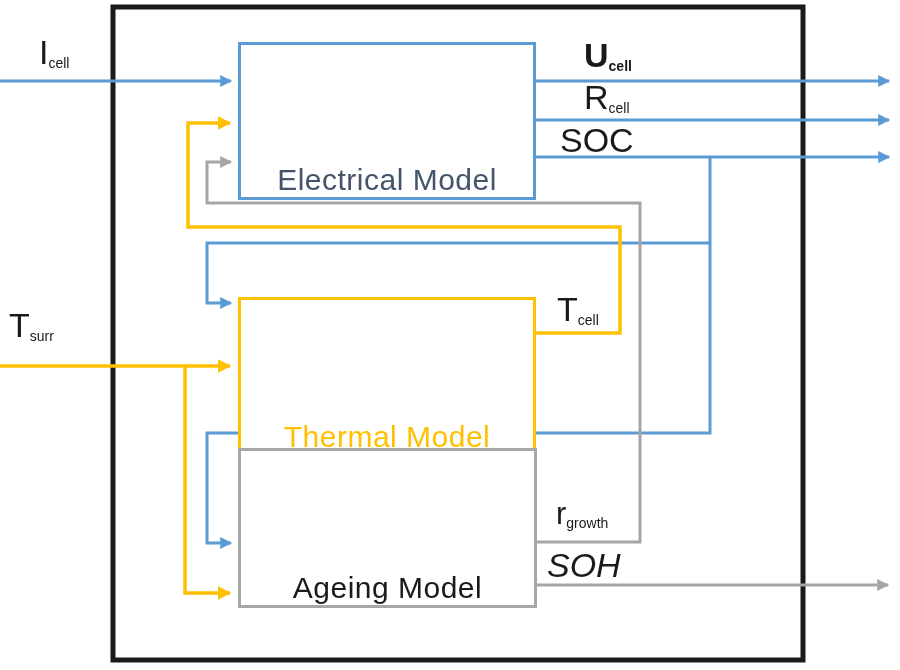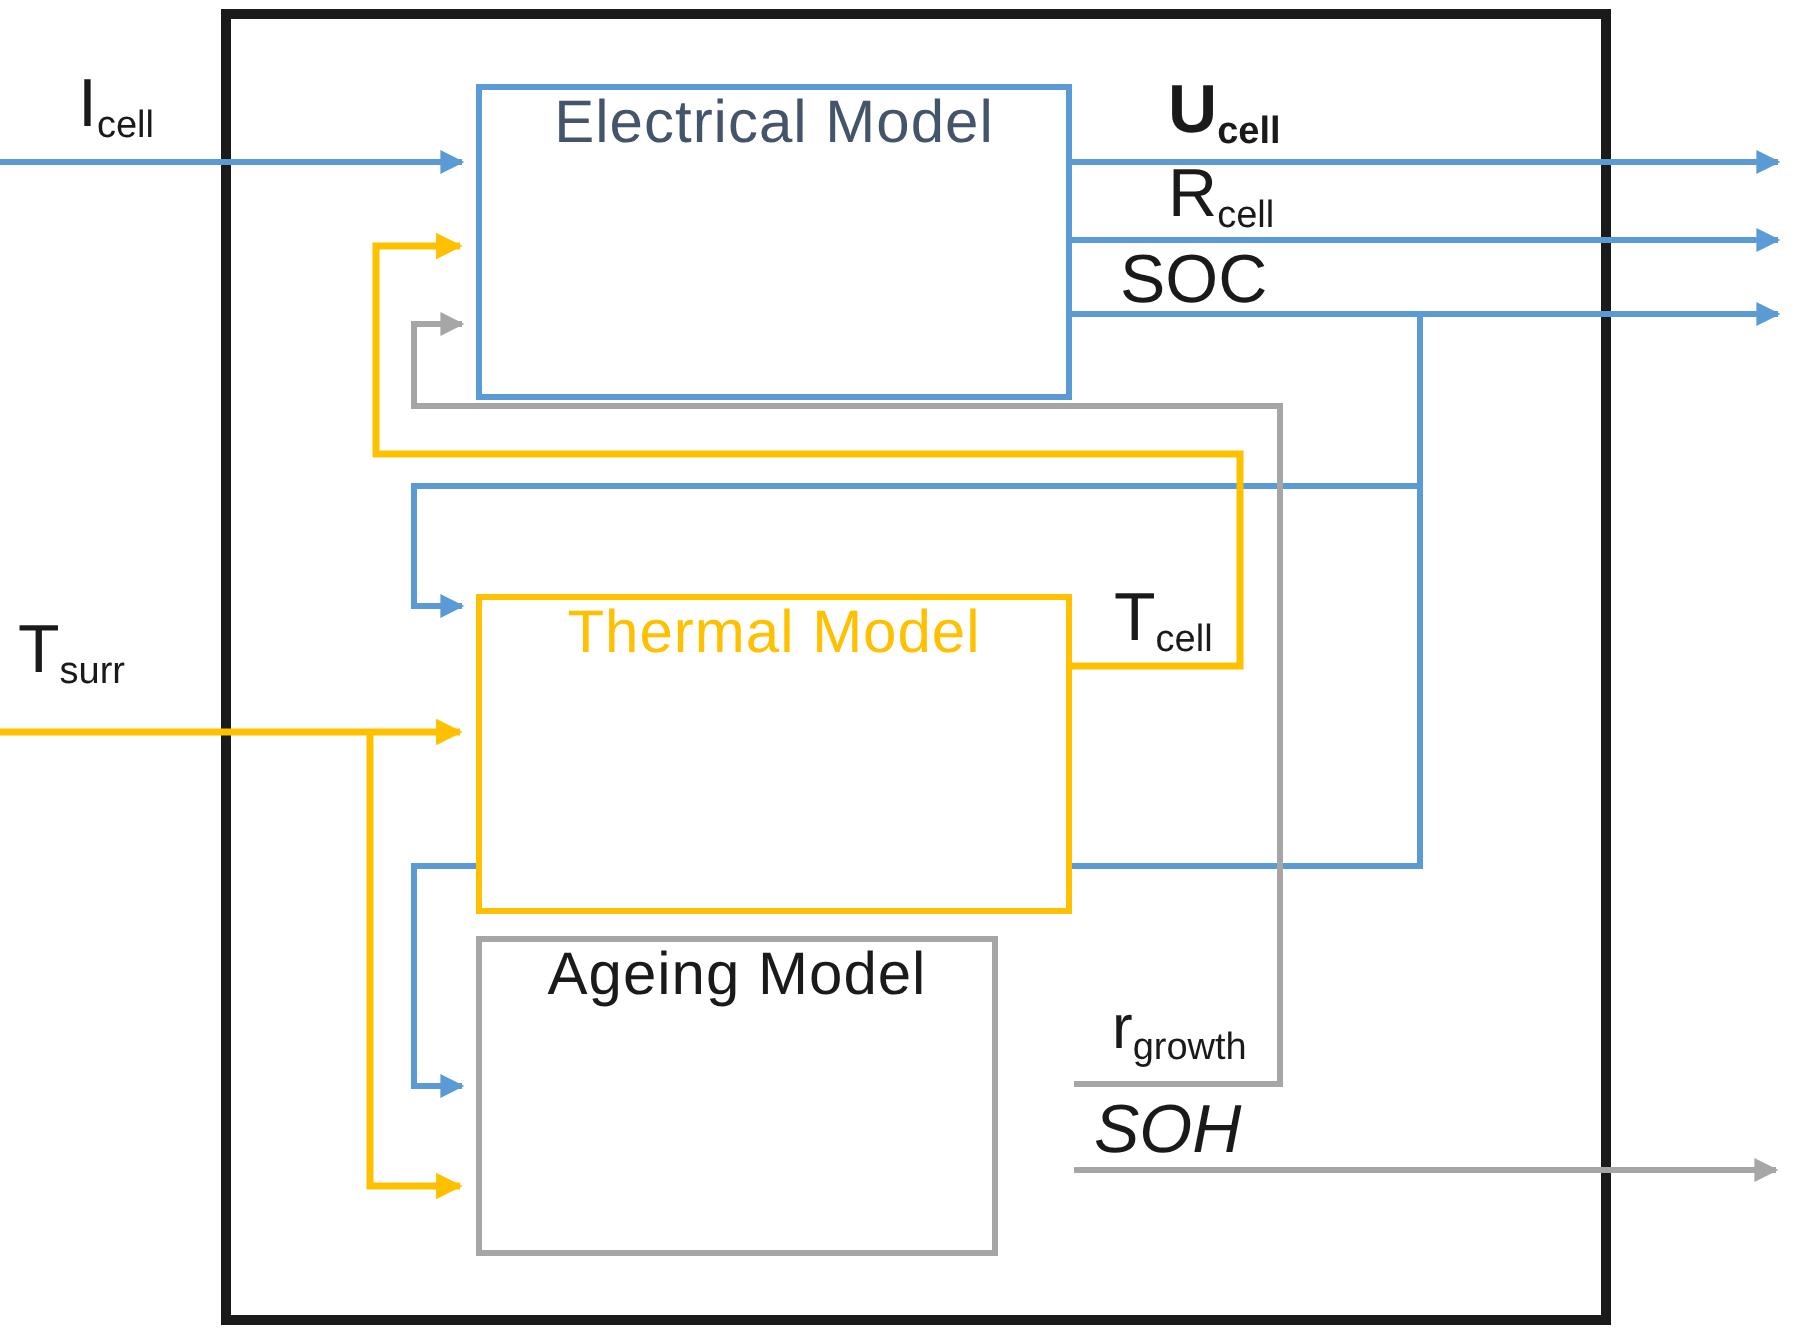--- a/index.html
+++ b/index.html
@@ -18,50 +18,50 @@
   .ln.gray{stroke:var(--gray);stroke-width:3;}
   .border-rect{fill:none;stroke:var(--black);stroke-width:5;}
   marker path.mk-blue{fill:var(--blue);}
   marker path.mk-yellow{fill:var(--yellow);}
   marker path.mk-gray{fill:var(--gray);}
   
   .block{
     position:absolute;
     box-sizing:border-box;
     background:#ffffff;
-    display:flex;align-items:flex-start;justify-content:center;
+    display:flex;align-items:flex-end;justify-content:center;
     font-size:30px;
     letter-spacing:0.5px;
   }
   .block.electrical{
     left:238px;top:42px;width:298px;height:158px;
     border:3px solid var(--blue);
     color:var(--electrical_text);
   }
   .block.thermal{
     left:238px;top:253px;width:298px;height:160px;
     border:3px solid var(--yellow);
     color:var(--yellow);
     margin-top:44px;
   }
   .block.ageing{
-    left:238px;top:468px;width:261px;height:160px;
+    left:238px;top:448px;width:299px;height:160px;
     border:3px solid var(--gray);
     color:var(--black);
   }
   
   .sig{
     position:absolute;
     color:var(--black);
     font-size:34px;
     line-height:1;
     white-space:nowrap;
   }
   .sig sub{
-    font-size:19px;
+    font-size:14px;
     line-height:1;
     vertical-align:-0.28em;
     letter-spacing:0;
   }
   .sig.small-main{font-size:31px;}
 </style>
 </head>
 <body>
 
 <div class="stage">

